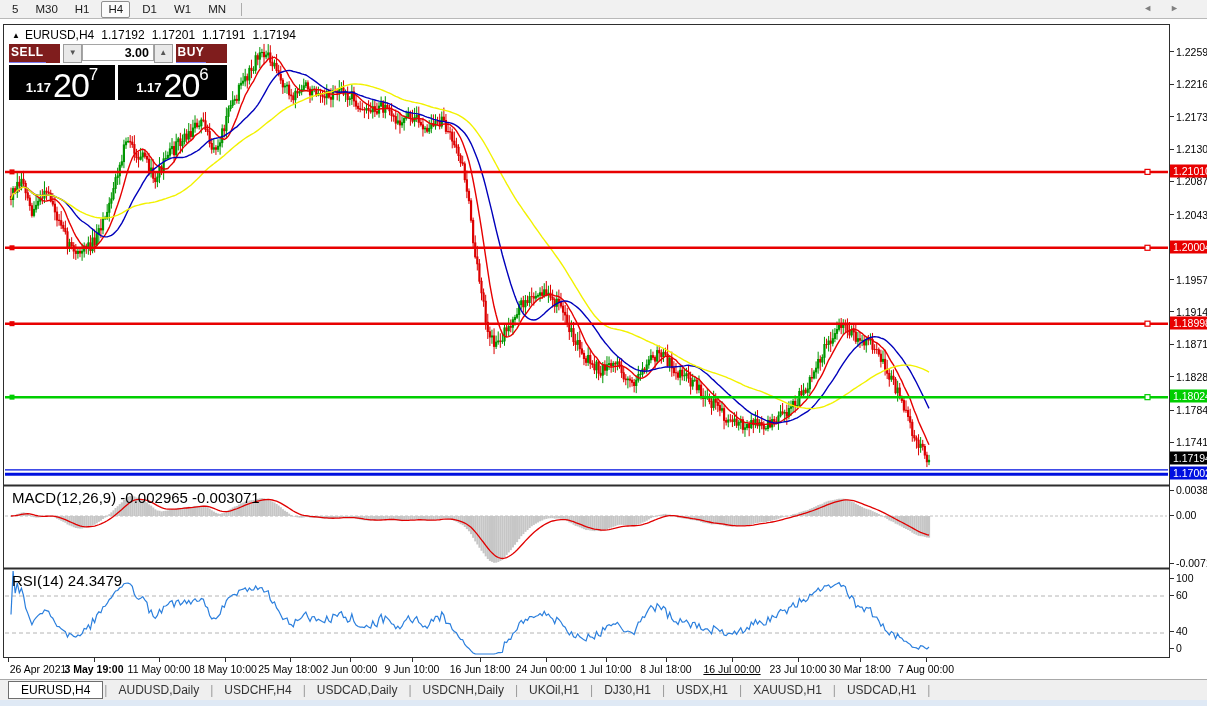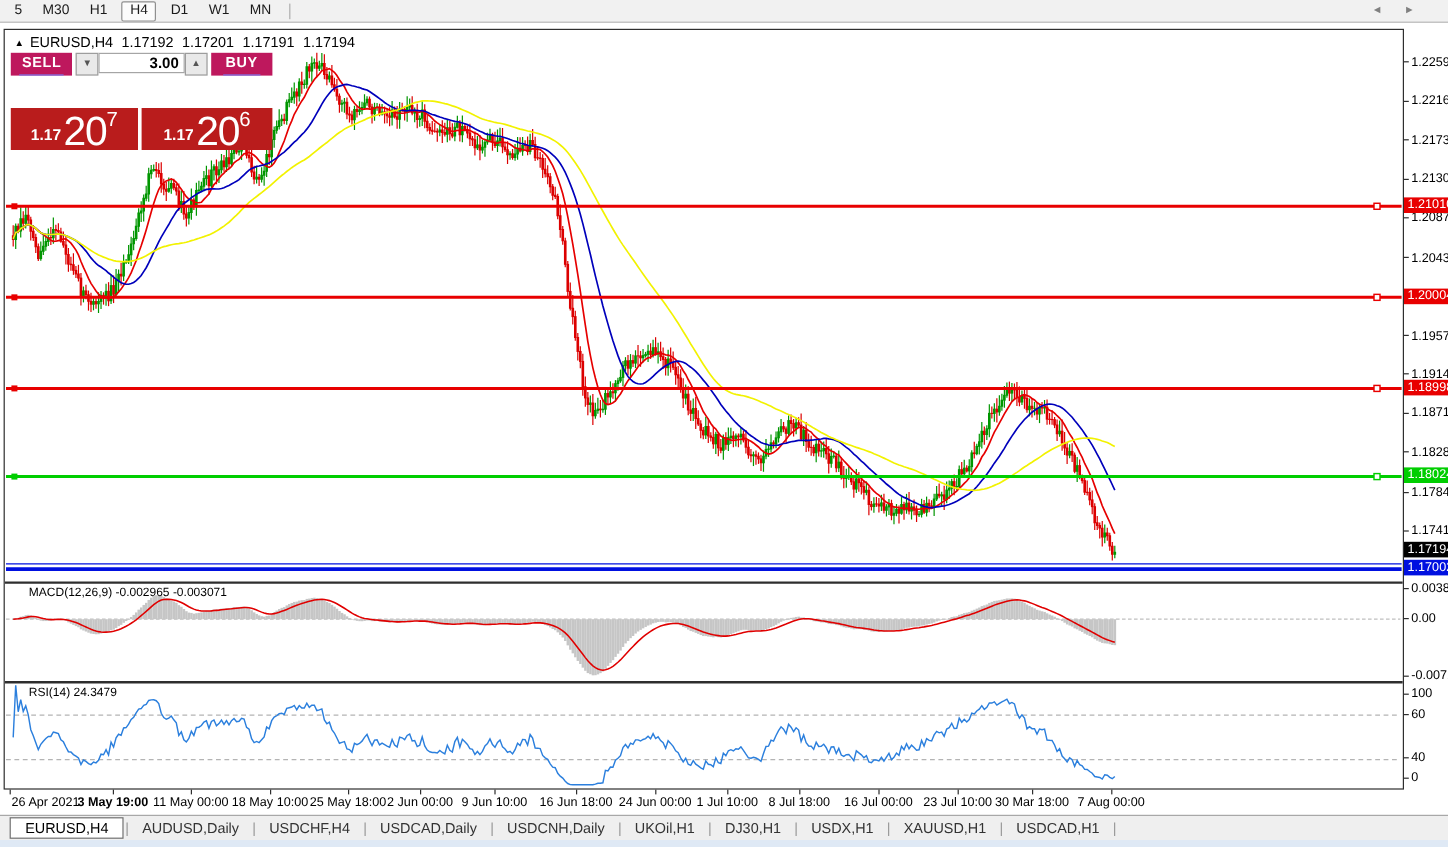--- a/index.html
+++ b/index.html
@@ -20,34 +20,34 @@
   .axlabel{position:absolute;left:1176px;font-size:10.5px;color:#000;transform:translateY(-50%);}
   .axtick{position:absolute;left:1170px;width:4px;height:1px;background:#2e2e2e;}
   .axbadge{position:absolute;left:1170px;width:37px;height:13px;line-height:13px;
     font-size:10.5px;color:#fff;padding-left:3px;transform:translateY(-50%);}
   .dtick{position:absolute;top:658px;width:1px;height:4px;background:#2e2e2e;}
   .dlabel{position:absolute;top:663px;font-size:10.5px;color:#000;transform:translateX(-50%);white-space:nowrap;}
   
   #chart-title{position:absolute;left:12px;top:28px;font-size:12px;color:#000;display:flex;gap:7px;align-items:center;}
   #chart-title .tri{font-size:8px;margin-right:-2px;}
   
-  .ind-label{position:absolute;left:24px;font-size:10px;color:#000;}
+  .ind-label{position:absolute;left:12px;font-size:15px;color:#000;}
   
   #trade-panel{position:absolute;left:9px;top:44px;width:218px;height:56px;font-family:"Liberation Sans",sans-serif;}
   #trade-row1{position:absolute;left:0;top:0;width:218px;height:19px;display:flex;}
-  .tbtn{width:53px;height:19px;background:#be185d;color:#fff;font-size:12px;font-weight:600;
-    text-align:center;line-height:17px;letter-spacing:.5px;}
+  .tbtn{width:53px;height:19px;background:#7f1d1d;color:#fff;font-size:12px;font-weight:600;
+    line-height:17px;letter-spacing:.5px;}
   .tbtn span{display:inline-block;border-bottom:1px solid #7a7af0;padding:0 2px 1px 2px;}
   .vstep{width:17px;height:17px;background:#e9e9e9;border:1px solid #9d9d9d;color:#555;
     font-size:8px;text-align:center;line-height:16px;margin-left:3px;}
   .vstep.up{margin-left:0;margin-right:3px;}
   #vol-input{width:66px;height:15px;border:1px solid #a5a5a5;font:700 12.5px "Liberation Sans",sans-serif;
     text-align:right;padding:0 4px 0 0;margin:0;background:#fff;}
   #trade-row2{position:absolute;left:0;top:21px;width:218px;height:35px;display:flex;gap:3px;}
-  .pxbox{height:35px;background:#b91c1c;color:#fff;display:flex;align-items:flex-end;justify-content:center;margin-top:25px;}
+  .pxbox{height:35px;background:#000000;color:#fff;display:flex;align-items:flex-end;justify-content:center;}
   .pxbox.sell{width:106px;}
   .pxbox.buy{width:109px;}
   .px-small{font-size:13px;font-weight:700;padding-bottom:5px;margin-right:2px;}
   .px-big{font-size:34px;line-height:30px;letter-spacing:-1px;}
   .px-sup{font-size:17px;line-height:17px;align-self:flex-start;margin-top:1px;}
   
   #tabbar{position:absolute;left:0;top:679px;width:1207px;height:20px;background:#efefef;
     border-top:1px solid #a8a8a8;display:flex;align-items:center;font-size:12px;color:#333;}
   .tab{padding:1px 10px;white-space:nowrap;cursor:default;}
   .tab.active{background:#fff;border:1px solid #6e6e6e;margin-left:8px;padding:1px 12px;color:#000;}
@@ -1531,21 +1531,21 @@
       <div class="dlabel" style="left: 412px;">9 Jun 10:00</div>
       <div class="dtick" style="left: 480px;"></div>
       <div class="dlabel" style="left: 480px;">16 Jun 18:00</div>
       <div class="dtick" style="left: 546px;"></div>
       <div class="dlabel" style="left: 546px;">24 Jun 00:00</div>
       <div class="dtick" style="left: 606px;"></div>
       <div class="dlabel" style="left: 606px;">1 Jul 10:00</div>
       <div class="dtick" style="left: 666px;"></div>
       <div class="dlabel" style="left: 666px;">8 Jul 18:00</div>
       <div class="dtick" style="left: 732px;"></div>
-      <div class="dlabel" style="left: 732px;">16 Jul 00:00</div>
+      <div class="dlabel" style="left: 732px; text-decoration: underline;">16 Jul 00:00</div>
       <div class="dtick" style="left: 798px;"></div>
       <div class="dlabel" style="left: 798px;">23 Jul 10:00</div>
       <div class="dtick" style="left: 860px;"></div>
       <div class="dlabel" style="left: 860px;">30 Mar 18:00</div>
       <div class="dtick" style="left: 926px;"></div>
       <div class="dlabel" style="left: 926px;">7 Aug 00:00</div>
     </div>
 
   <div id="tabbar">
       <span class="tab active">EURUSD,H4</span>

